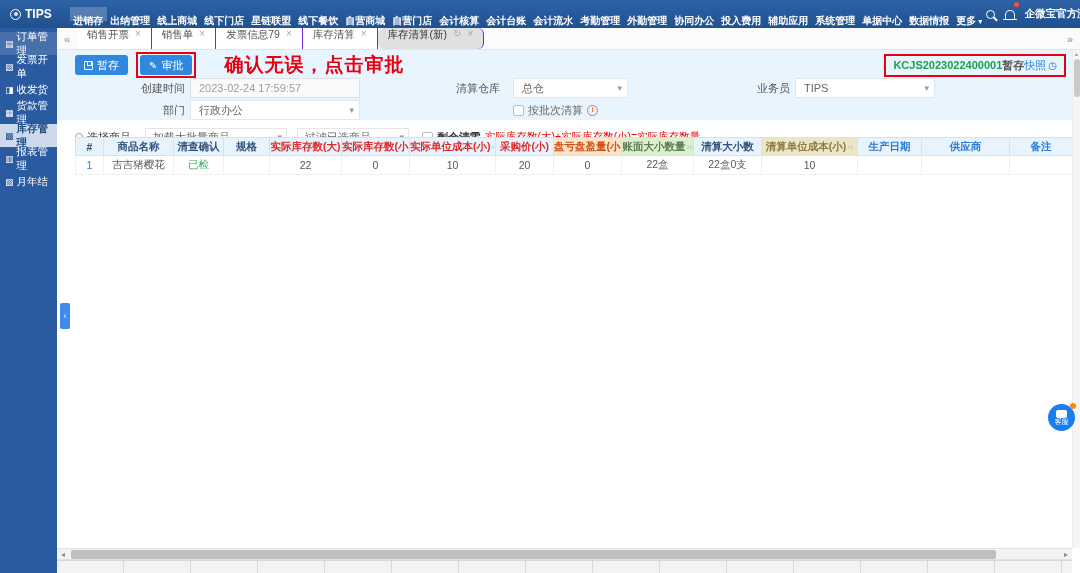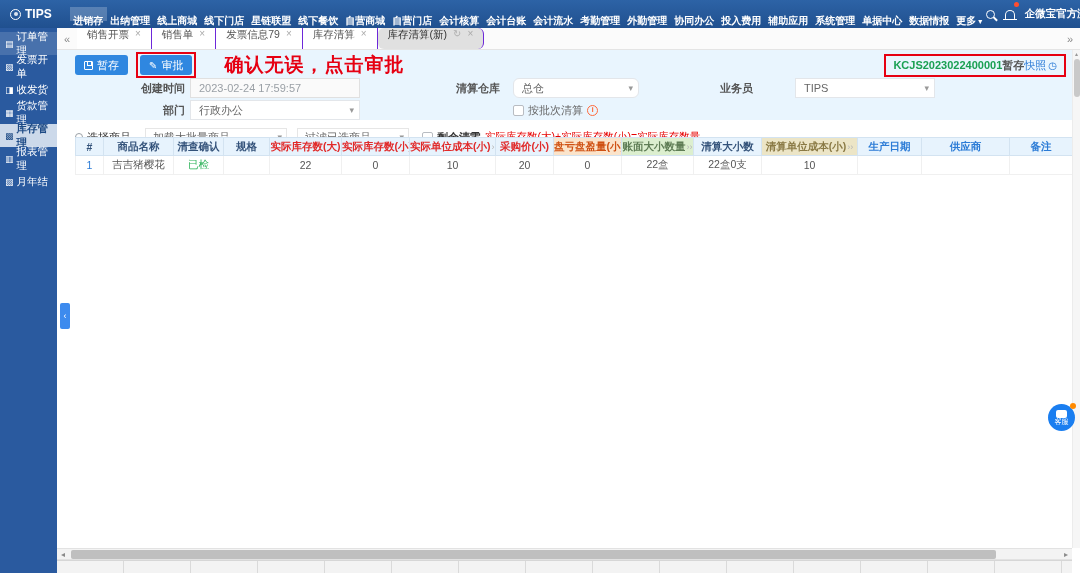--- a/index.html
+++ b/index.html
@@ -60,21 +60,21 @@
   .annotation { margin-left:28px; color:#e60012; font-size:19px; font-weight:bold; letter-spacing:1px; }
   .doc-box { margin-left:auto; border:2px solid #e60012; padding:2px 7px; display:inline-flex; align-items:center; 
     background:transparent; font-size:11px; }
   .doc-no { color:#1aa053; font-weight:bold; }
   .snap-saved { color:#555; font-weight:bold; }
   .snap-link { color:#2b7bd6; cursor:pointer; display:inline-flex; align-items:center; gap:2px; }
   .clock { font-size:10px; }
 
   .f-row { position:absolute; left:0; right:8px; height:22px; font-size:11px; }
   .r1 { top:28px; } .r2 { top:50px; }
-  .f-label { position:absolute; font-weight:bold; color:#555; line-height:20px; text-align:right; }
+  .f-label { position:absolute; font-weight:normal; color:#555; line-height:20px; text-align:right; }
   .inp { position:absolute; background:#fafafa; border:1px solid #e0e0e0; height:20px; line-height:18px; color:#9aa0a6; padding:0 8px; }
   .sel { position:absolute; background:#fff; border:1px solid #e3e6ea; height:20px; line-height:18px; color:#666; padding:0 18px 0 8px; cursor:pointer; }
   .sel .scaret { position:absolute; right:5px; top:0; color:#999; font-size:9px; line-height:18px; }
   .cb { width:11px; height:11px; border:1px solid #b8bcc2; border-radius:2px; background:#fff; display:inline-block; cursor:pointer; }
   .cb-group { position:absolute; display:flex; align-items:center; gap:4px; line-height:20px; color:#666; }
   .info-ic { display:inline-flex; width:11px; height:11px; border:1px solid #ff6a3d; color:#ff6a3d; border-radius:50%;
     font-size:8px; align-items:center; justify-content:center; font-weight:bold; }
   .info-ic::after { content:"i"; }
 
   .filter-row { position:absolute; left:18px; top:70px; right:14px; height:34px; display:flex; align-items:center; font-size:11px; color:#333; }
@@ -255,25 +255,25 @@
           <span>快照</span>
           <span class="clock">◷</span>
         </span>
       </span>
     </div>
 
     <div class="f-row r1">
       <span class="f-label" style="left:40px;width:88px;">创建时间</span>
       <span class="inp" style="left:133px;width:170px;">2023-02-24 17:59:57</span>
       <span class="f-label" style="left:343px;width:100px;">清算仓库</span>
-      <span class="sel" style="left:456px;width:126px;border-radius:6px;">
+      <span class="sel" style="left:456px;width:115px;">
         <span>总仓</span>
         <span class="scaret">▾</span>
       </span>
-      <span class="f-label" style="left:578px;width:118px;">业务员</span>
+      <span class="f-label" style="left:615px;width:118px;">业务员</span>
       <span class="sel" style="left:738px;width:140px;">
         <span>TIPS</span>
         <span class="scaret">▾</span>
       </span>
     </div>
 
     <div class="f-row r2">
       <span class="f-label" style="left:40px;width:88px;">部门</span>
       <span class="sel" style="left:133px;width:170px;">
         <span>行政办公</span>

